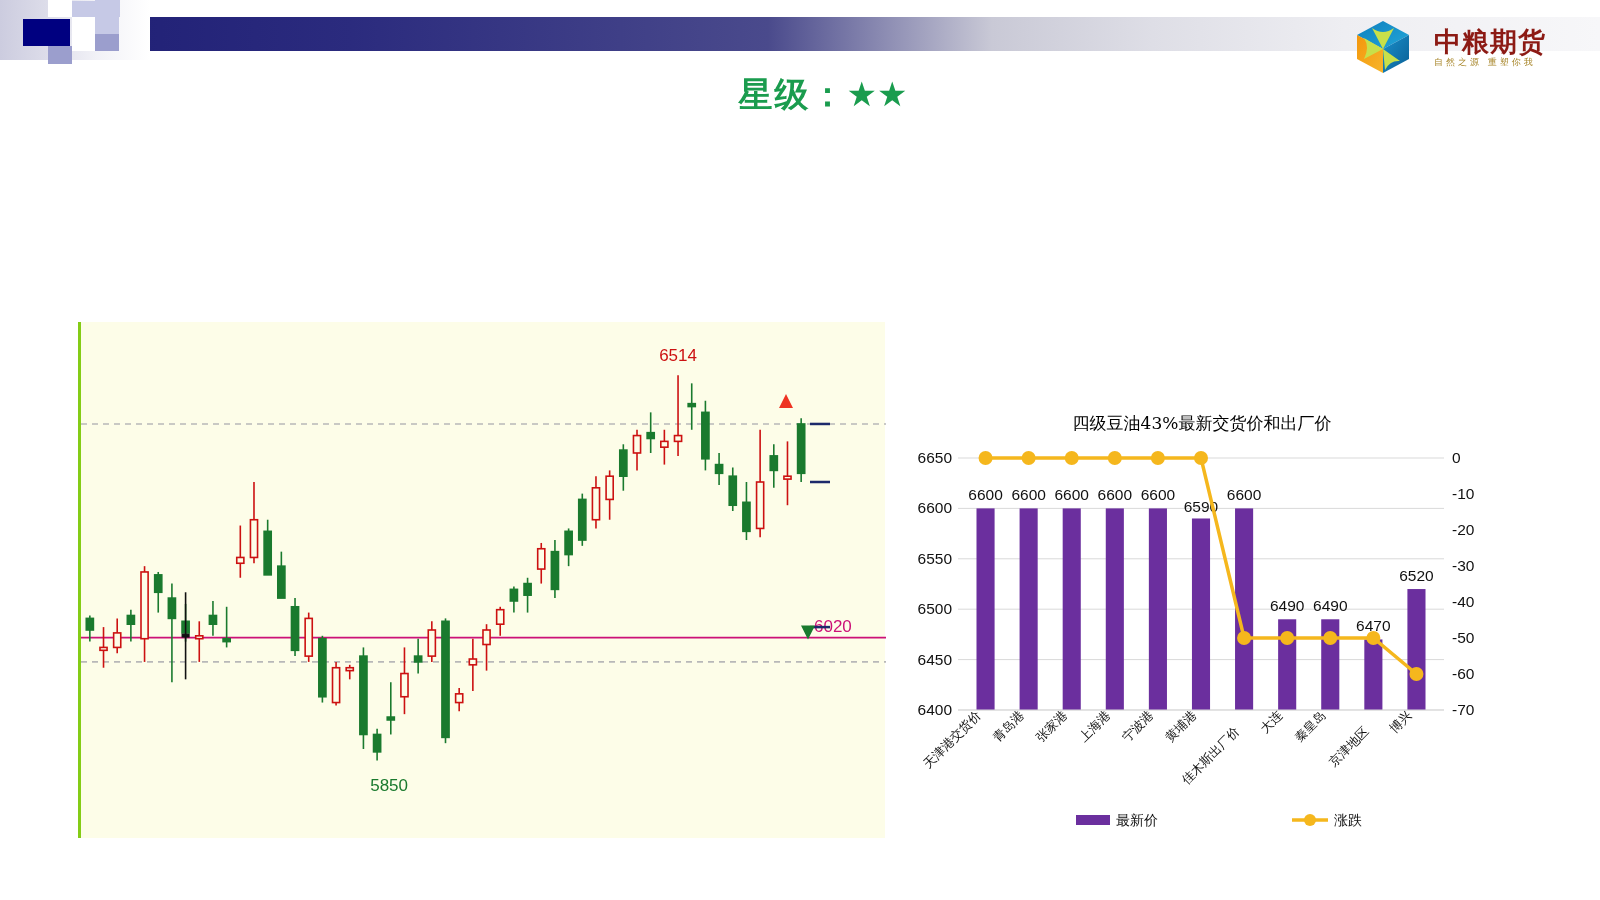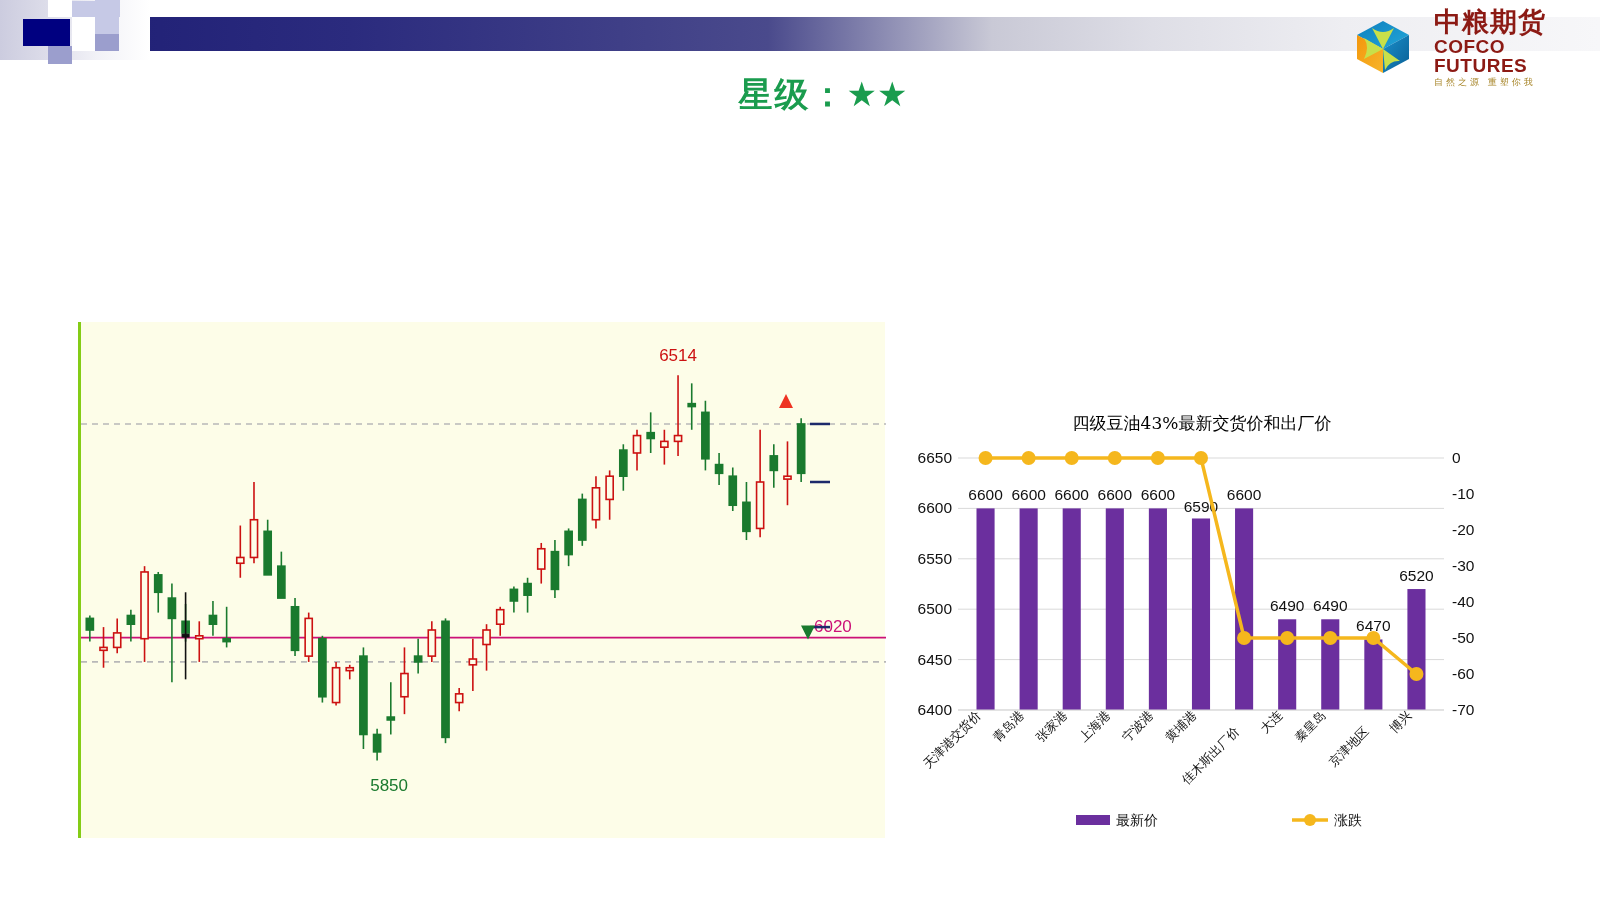--- a/index.html
+++ b/index.html
@@ -112,21 +112,20 @@
         <polygon points="31,5 57,19 31,33 5,19" fill="url(#gTop)"></polygon>
         <polygon points="5,19 31,33 31,57 5,43" fill="url(#gLeft)"></polygon>
         <polygon points="57,19 57,43 31,57 31,33" fill="url(#gRight)"></polygon>
         <path d="M31,33 L20,12 Q31,20 42,12 Z" fill="#c8e04a"></path>
         <path d="M31,33 L12,43 Q18,31 12,22 Z" fill="#c8e04a"></path>
         <path d="M31,33 L48,45 Q38,44 33,54 Z" fill="#c8e04a"></path>
       </svg>
     </div>
     <div id="logo-text">
       <div id="logo-cn">中粮期货</div>
-      <div id="logo-en">COFCO FUTURES</div>
       <div id="logo-tag">自然之源 重塑你我</div>
     </div>
   </div>
 
   <div id="star-title">
     <span>星级：</span><span class="stars">★★</span>
   </div>
 
 
   <div id="kchart">

